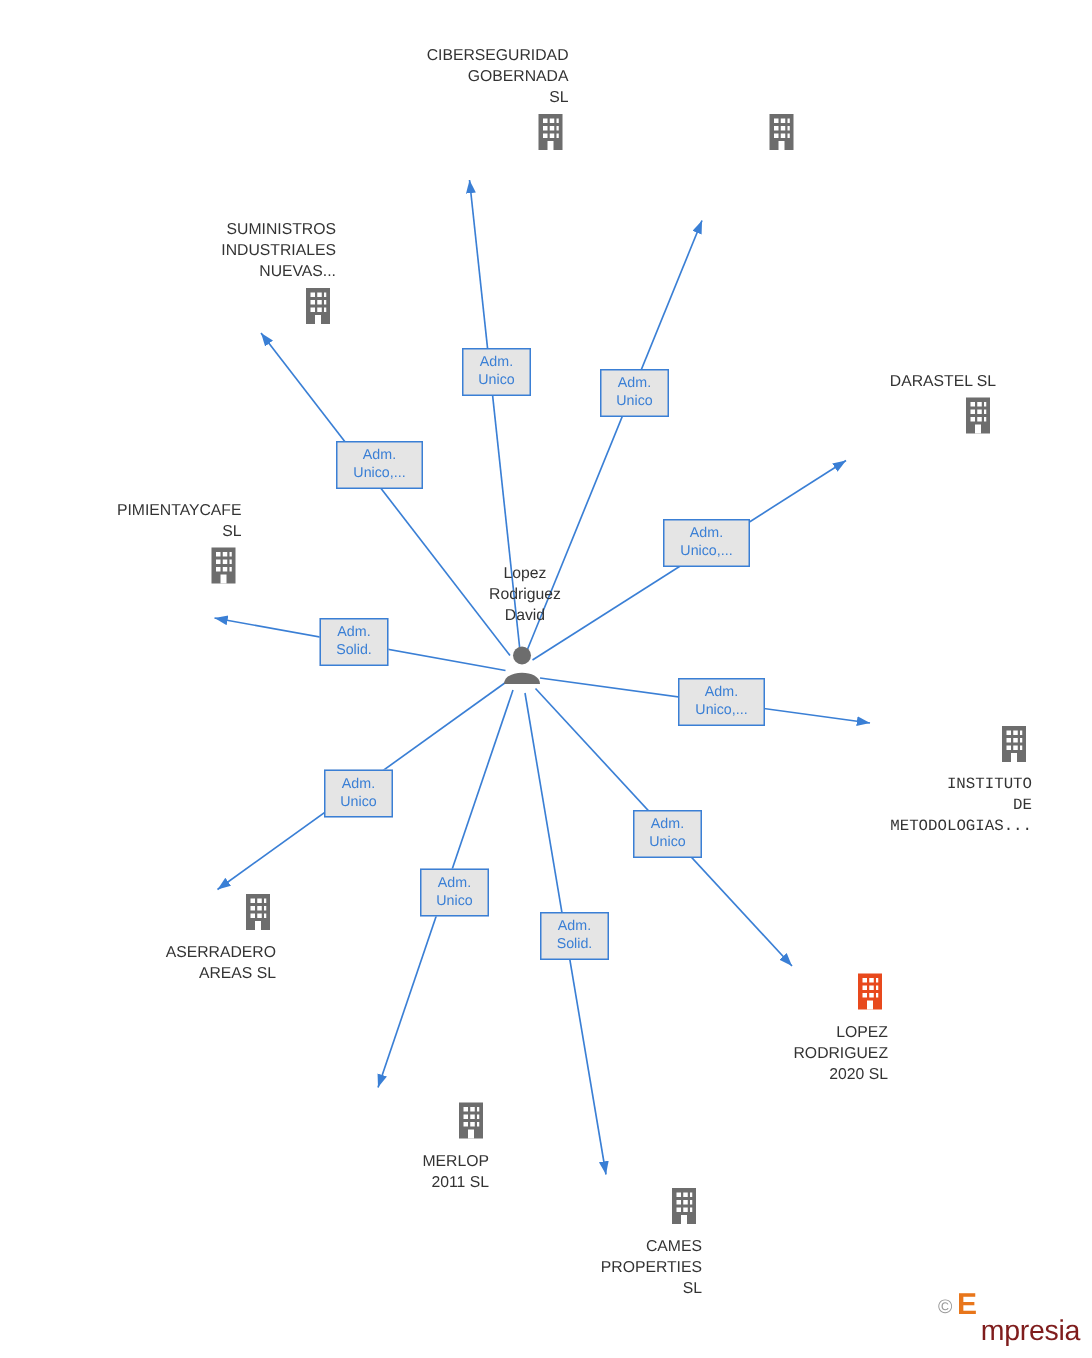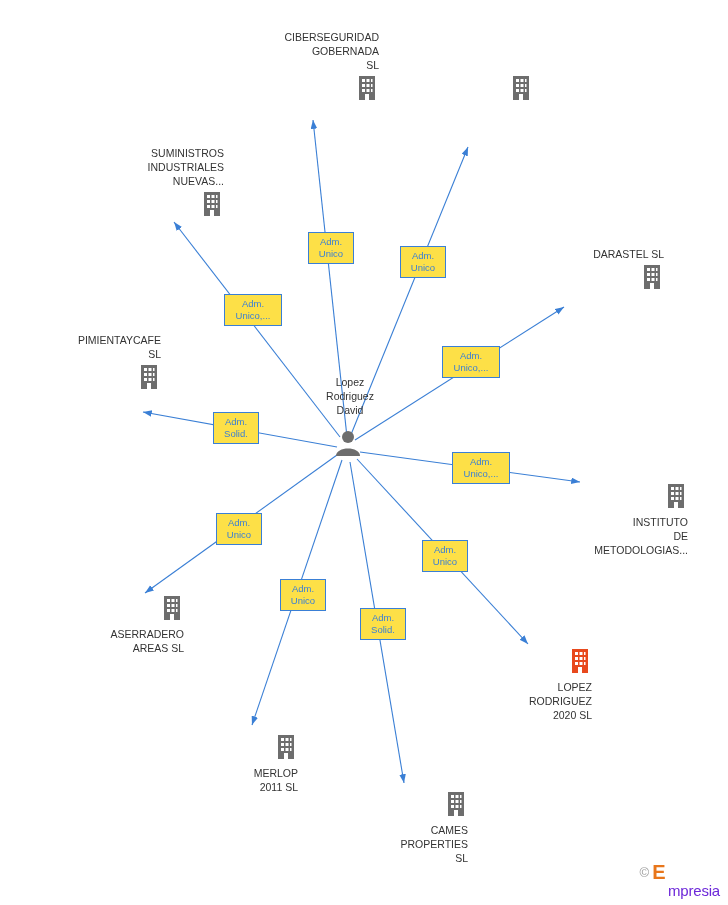--- a/index.html
+++ b/index.html
@@ -36,21 +36,21 @@
     white-space: pre-line;
     margin-top: 2px;
   }
   .node-label.above {
     margin-top: 0;
     margin-bottom: 2px;
   }
   .edge-label {
     position: absolute;
     border: 1px solid #3a7fd5;
-    background: #fde047;
+    background: #e5e5e5;
     color: #3a7fd5;
     font-size: 9.5px;
     line-height: 11.5px;
     padding: 3px 5px 4px 5px;
     text-align: center;
     white-space: pre-line;
     box-sizing: border-box;
   }
   .person-label {
     position: absolute;
@@ -74,22 +74,22 @@
     font-size: 13px;
     color: #9a9a9a;
   }
   .watermark .wm-e {
     color: #e8761b;
     font-size: 20px;
     font-weight: bold;
     letter-spacing: -0.5px;
   }
   .watermark .wm-rest {
-    color: #6d28d9;
-    font-size: 15px;
+    color: #7f1d1d;
+    font-size: 19px;
     letter-spacing: -0.2px;
     margin-top: 36px;
   }
 </style>
 </head>
 <body>
 
 <svg id="graph" viewBox="0 0 728 905">
   <defs>
     <marker id="arrow" markerWidth="9" markerHeight="9" refX="8" refY="3" orient="auto" markerUnits="strokeWidth">
@@ -224,21 +224,21 @@
           <rect x="16" y="10" width="1.5" height="3"></rect>
         <rect x="7" y="15" width="3" height="3"></rect>
           <rect x="11.5" y="15" width="3" height="3"></rect>
           <rect x="16" y="15" width="1.5" height="3"></rect>
         <rect x="10" y="20" width="4" height="6"></rect>
       </g>
     </svg>
   </span>
 </div>
 
-<div class="node" style="left:566px; top:482px; width:122px;">
+<div class="node" style="left:566px; top:482px; width:122px;font-family:Liberation Mono, monospace;">
   <span class="node-icon">
     <svg width="24" height="28" viewBox="0 0 24 28">
       <rect x="4" y="2" width="16" height="24" fill="#6d6d6d"></rect>
       <g fill="#ffffff">
         <rect x="7" y="5" width="3" height="3"></rect>
           <rect x="11.5" y="5" width="3" height="3"></rect>
           <rect x="16" y="5" width="1.5" height="3"></rect>
         <rect x="7" y="10" width="3" height="3"></rect>
           <rect x="11.5" y="10" width="3" height="3"></rect>
           <rect x="16" y="10" width="1.5" height="3"></rect>
@@ -269,21 +269,21 @@
           <rect x="11.5" y="15" width="3" height="3"></rect>
           <rect x="16" y="15" width="1.5" height="3"></rect>
         <rect x="10" y="20" width="4" height="6"></rect>
       </g>
     </svg>
   </span>
   <div class="node-label">ASERRADERO
 AREAS  SL</div>
 </div>
 
-<div class="node" style="left:178px; top:733px; width:120px;">
+<div class="node" style="left:206px; top:733px; width:120px;">
   <span class="node-icon">
     <svg width="24" height="28" viewBox="0 0 24 28">
       <rect x="4" y="2" width="16" height="24" fill="#6d6d6d"></rect>
       <g fill="#ffffff">
         <rect x="7" y="5" width="3" height="3"></rect>
           <rect x="11.5" y="5" width="3" height="3"></rect>
           <rect x="16" y="5" width="1.5" height="3"></rect>
         <rect x="7" y="10" width="3" height="3"></rect>
           <rect x="11.5" y="10" width="3" height="3"></rect>
           <rect x="16" y="10" width="1.5" height="3"></rect>

